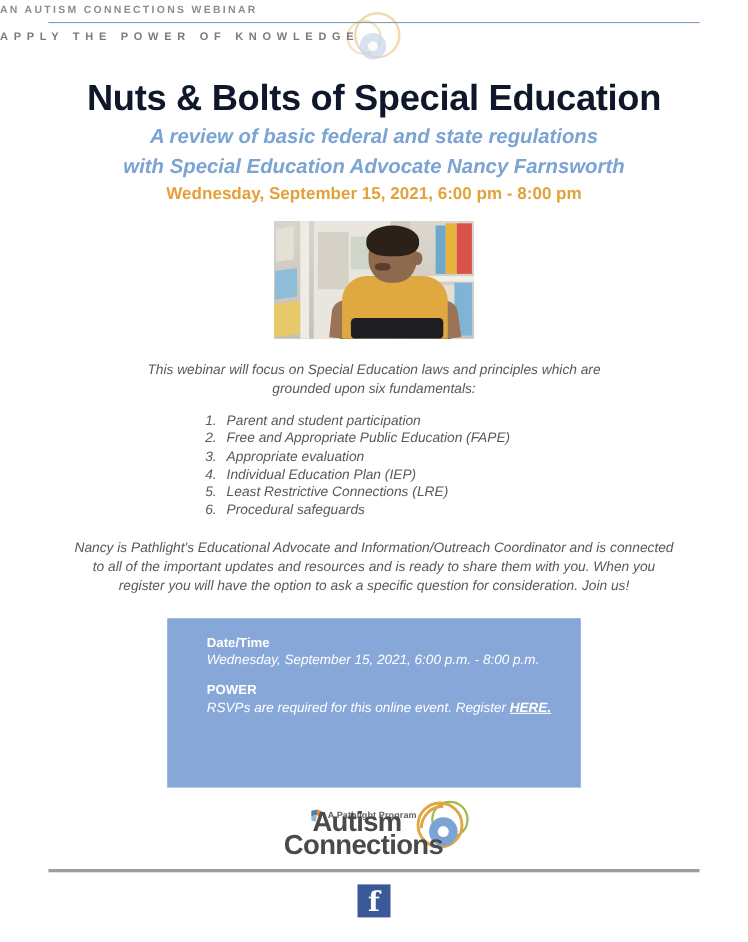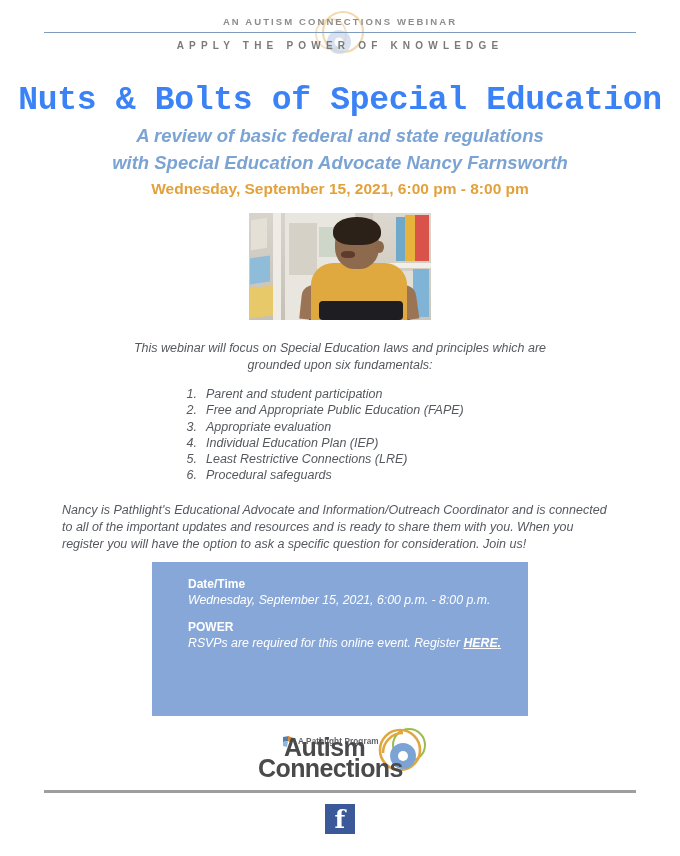--- a/index.html
+++ b/index.html
@@ -19,22 +19,21 @@
   .page {
     position: relative;
     width: 680px;
     height: 856px;
     background: #fff;
   }
 
   
   .header {
     position: relative;
-    padding-top: 16px;
-    text-align: center;
+    padding-top: 4px;
   }
   .header-watermark {
     position: absolute;
     left: 50%;
     top: 8px;
     transform: translateX(-50%);
     width: 74px;
     height: 62px;
     opacity: 0.55;
     pointer-events: none;
@@ -68,24 +67,23 @@
   }
 
   
   .title-block {
     margin-top: 30px;
     text-align: center;
   }
   .main-title {
     font-size: 33px;
     font-weight: bold;
-    color: #3b82f6;
+    color: #0f172a;
     letter-spacing: -0.3px;
     line-height: 38px;
-    font-family: Liberation Mono, monospace;
   }
   .subtitle {
     margin-top: 4px;
     font-size: 18.5px;
     font-style: italic;
     font-weight: bold;
     color: #7ba3d3;
     line-height: 23px;
   }
   .date-line {
@@ -192,20 +190,21 @@
   }
   .fund-num {
     width: 22px;
     text-align: right;
     padding-right: 9px;
     flex: none;
   }
   .bio {
     margin: 18px auto 0 auto;
     width: 556px;
+    text-align: center;
     font-size: 12.5px;
     font-style: italic;
     line-height: 17px;
     color: #55595f;
   }
 
   
   .info-box {
     position: absolute;
     left: 152px;

